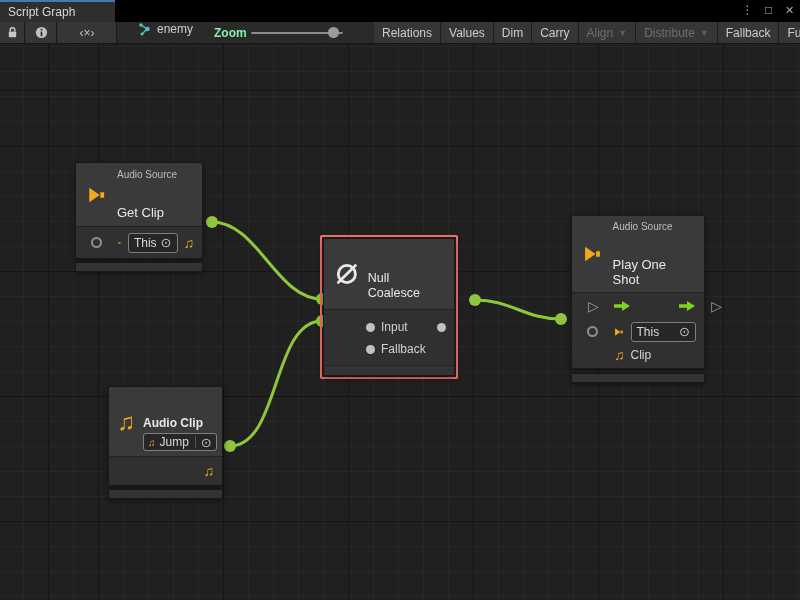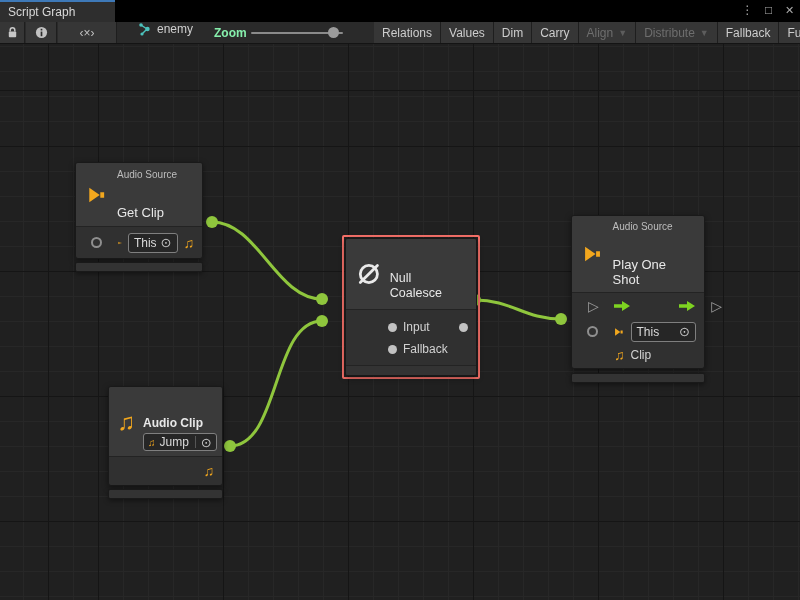--- a/index.html
+++ b/index.html
@@ -183,21 +183,21 @@
           <div class="obj-field" style="width:72px;">
             <span>This</span>
             <span class="target">⊙</span>
           </div>
           <span class="note" style="margin-left:auto;font-size:14px;">♫</span>
         </div>
       </div>
       <div class="node-footer"></div>
     </div>
 
-    <div class="node selection" style="left:342px;top:191px;width:138px;">
+    <div class="node selection" style="left:320px;top:191px;width:138px;">
       <div class="node-main" style="border-radius:2px;">
         <div class="node-header" style="padding:8px 10px;">
           <svg width="26" height="26" viewBox="0 0 24 24">
             <circle cx="12" cy="12" r="8" fill="none" stroke="#e9e9e9" stroke-width="2.6"></circle>
             <line x1="4" y1="20" x2="20" y2="4" stroke="#e9e9e9" stroke-width="2.6" stroke-linecap="round"></line>
           </svg>
           <div class="hdr-text">
             <div class="title" style="font-size:12.5px;">Null Coalesce</div>
           </div>
         </div>

